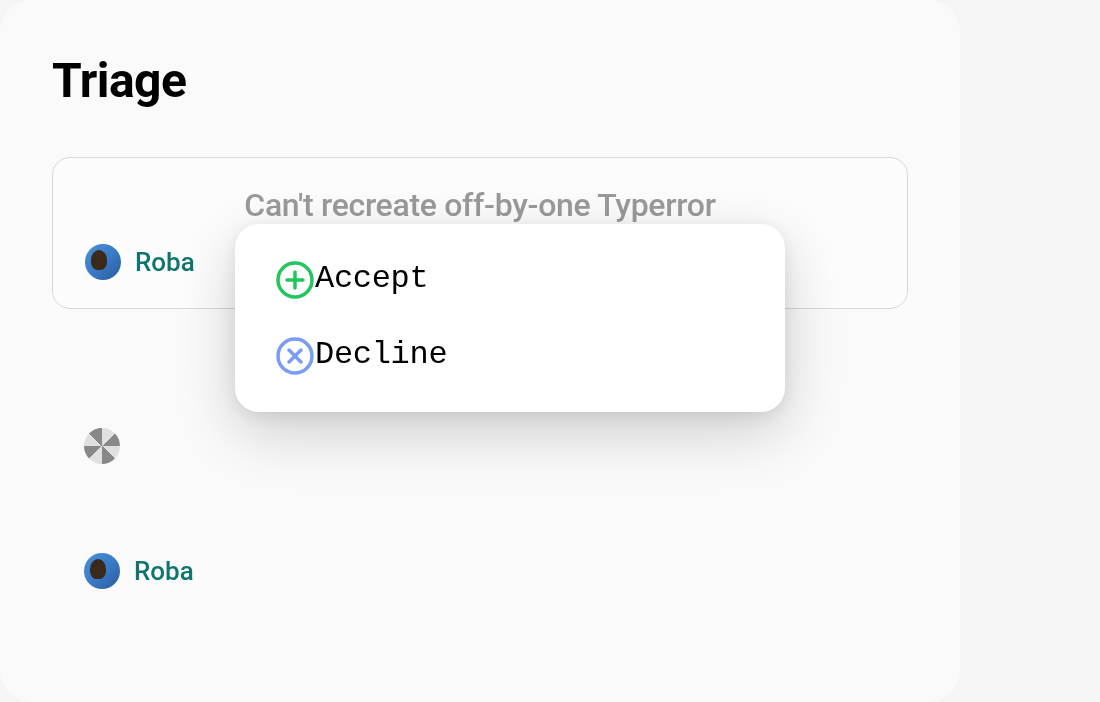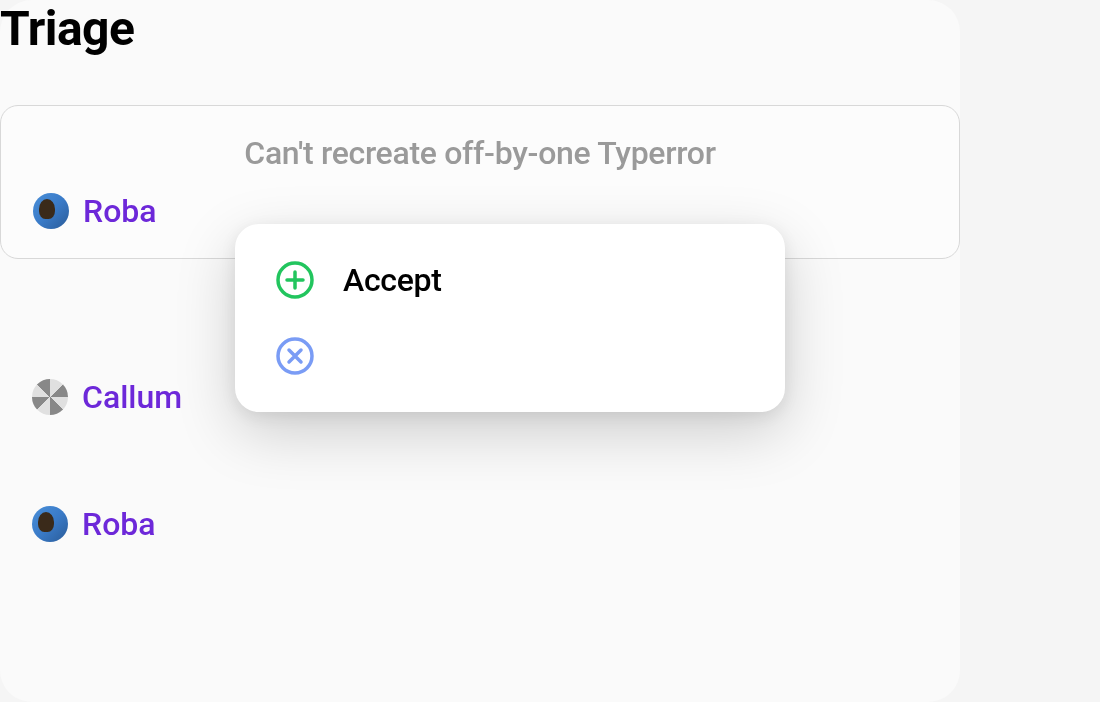--- a/index.html
+++ b/index.html
@@ -13,20 +13,21 @@
       background: #f5f5f5;
       width: 1100px;
       height: 702px;
       overflow: hidden;
     }
     
     .panel {
       background: #fafafa;
       border-radius: 32px;
       margin: 0;
+      padding: 52px;
       width: 960px;
       height: 702px;
       position: relative;
     }
     
     .title {
       font-size: 48px;
       font-weight: 700;
       color: #000;
       margin-bottom: 48px;
@@ -95,46 +96,46 @@
         #e0e0e0 90deg 135deg,
         #888 135deg 180deg,
         #e0e0e0 180deg 225deg,
         #888 225deg 270deg,
         #e0e0e0 270deg 315deg,
         #888 315deg 360deg
       );
     }
     
     .assignee-name {
-      font-size: 32px;
+      font-size: 26px;
       font-weight: 500;
-      color: #6d28d9;
+      color: #0f766e;
     }
     
     .context-menu {
       position: absolute;
       top: 224px;
       left: 235px;
       background: #fff;
       border-radius: 24px;
       box-shadow: 0 20px 60px rgba(0, 0, 0, 0.18), 0 4px 16px rgba(0, 0, 0, 0.08);
       padding: 24px 28px;
       width: 550px;
       display: flex;
       flex-direction: column;
       gap: 12px;
     }
     
     .menu-item {
       display: flex;
-      align-items: center;
-      gap: 28px;
+      align-items: flex-start;
       padding: 12px 12px;
       border-radius: 12px;
       cursor: pointer;
+      font-family: Liberation Mono, monospace;
     }
     
     .menu-icon {
       width: 40px;
       height: 40px;
       flex-shrink: 0;
       display: flex;
       align-items: center;
       justify-content: center;
     }
@@ -159,21 +160,20 @@
       <div class="assignee">
         <div class="avatar roba"></div>
         <span class="assignee-name">Roba</span>
       </div>
     </div>
 
     <div class="issue-item">
       <div class="issue-title">Inconsister</div>
       <div class="assignee">
         <div class="avatar callum"></div>
-        <span class="assignee-name">Callum</span>
       </div>
     </div>
 
     <div class="issue-item">
       <div class="assignee">
         <div class="avatar roba"></div>
         <span class="assignee-name">Roba</span>
       </div>
     </div>
 
@@ -192,17 +192,18 @@
     </div>
 
 
     <div class="menu-item">
       <div class="menu-icon">
         <svg width="40" height="40" viewBox="0 0 40 40" fill="none">
           <circle cx="20" cy="20" r="17" stroke="#7a9cf5" stroke-width="3.5"></circle>
           <path d="M14 14 L26 26 M26 14 L14 26" stroke="#7a9cf5" stroke-width="3.5" stroke-linecap="round"></path>
         </svg>
       </div>
+      <span class="menu-label">Decline</span>
     </div>
 
   </div>
 
 </div>
 
 </body></html>

